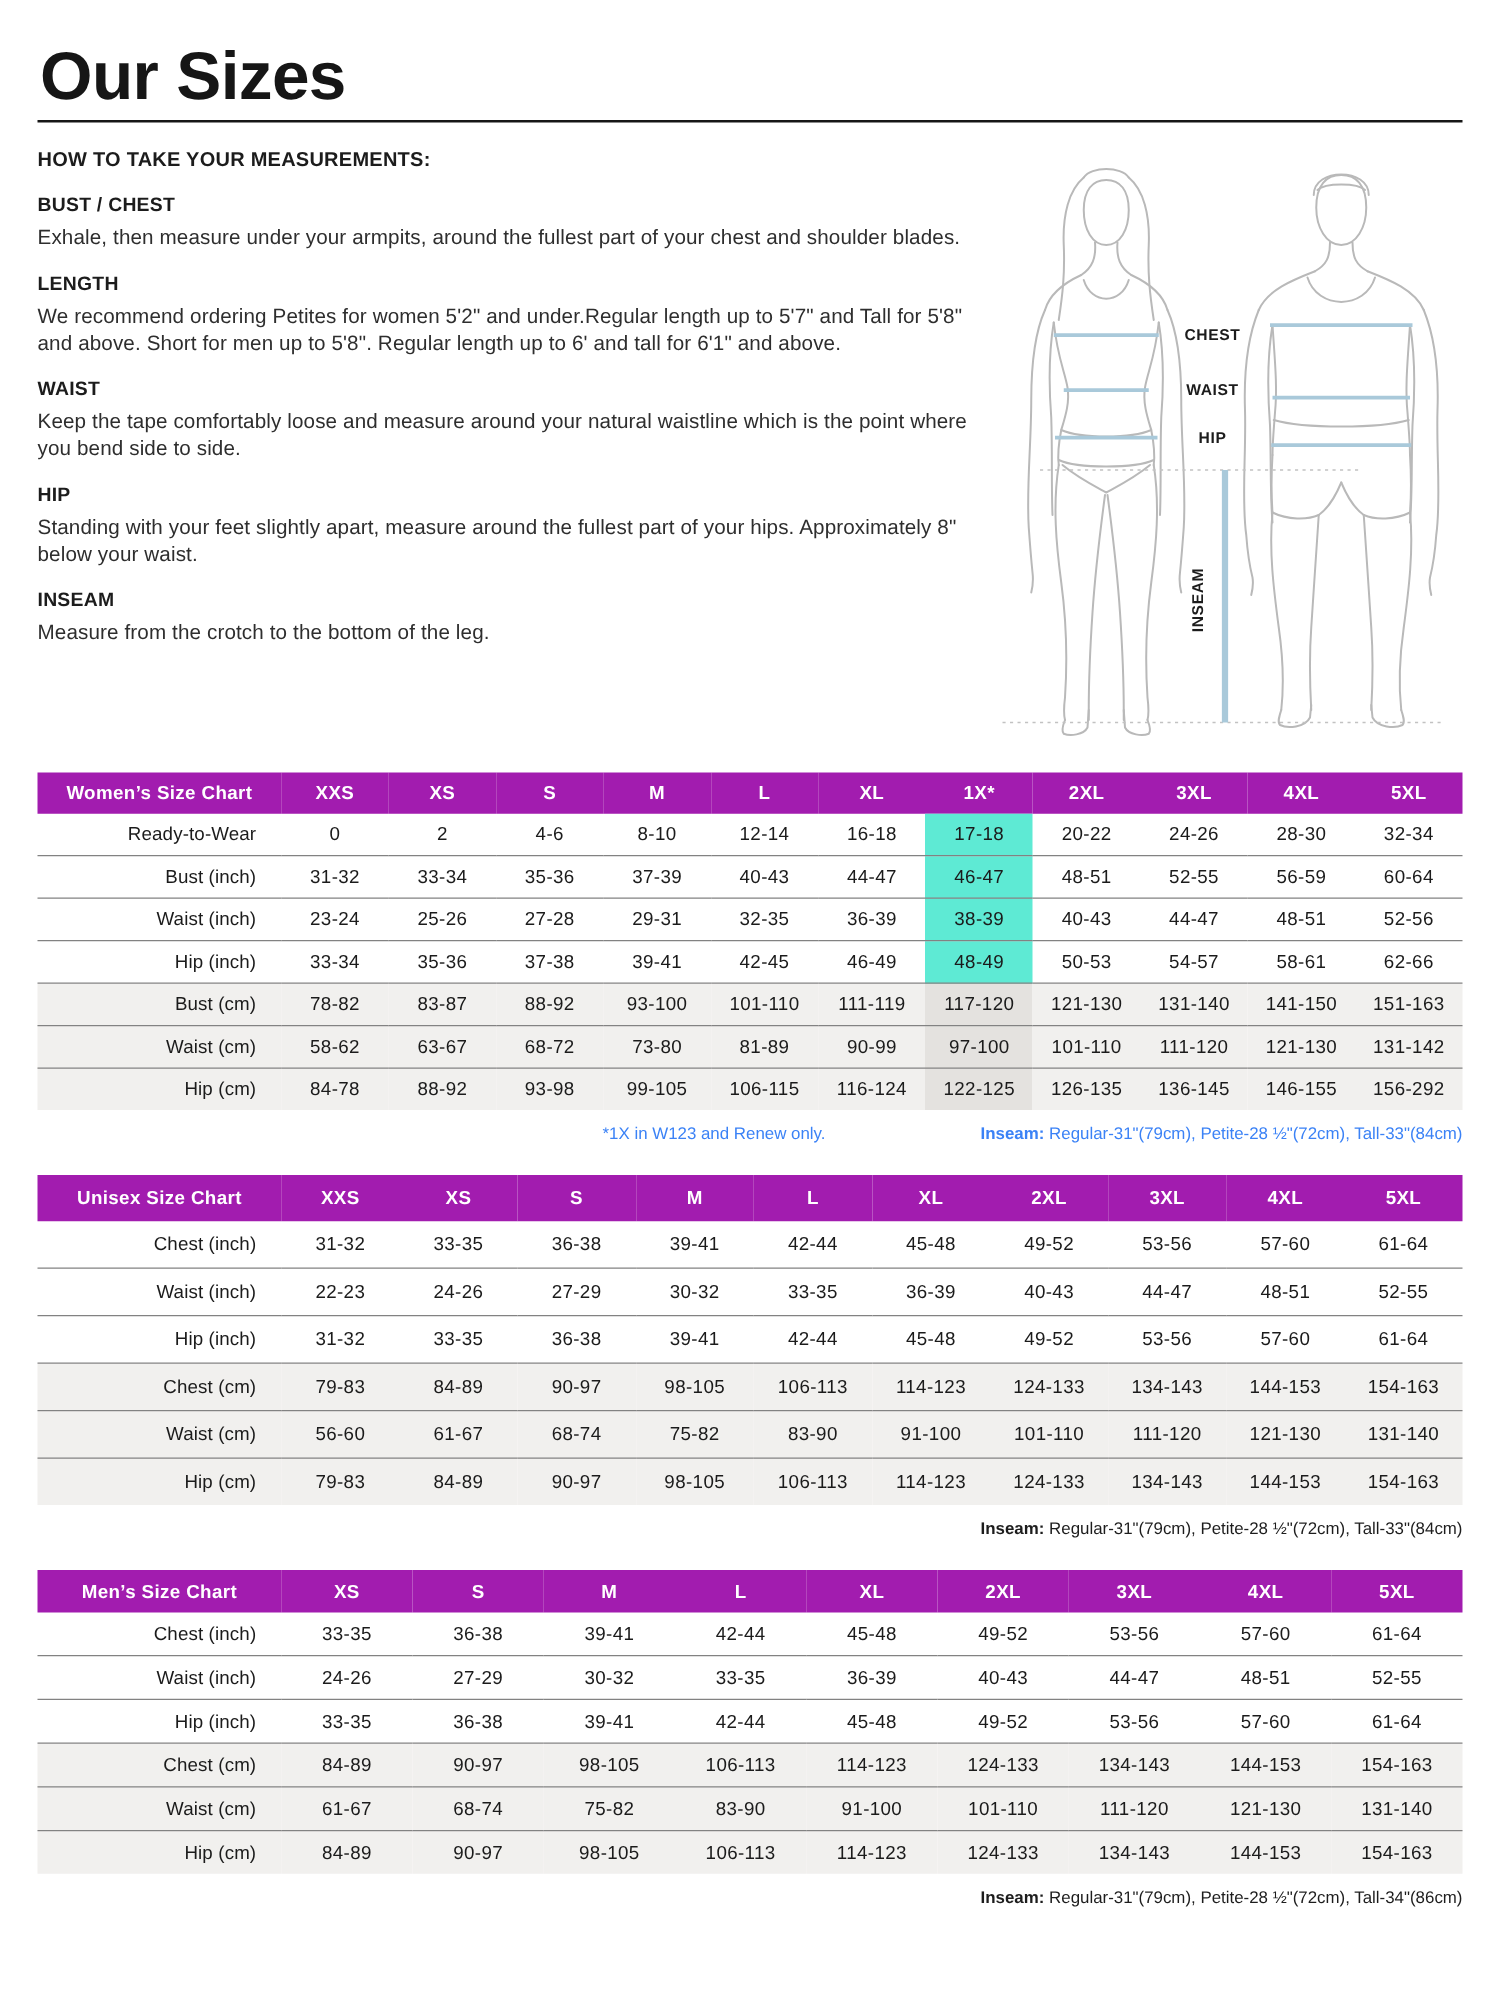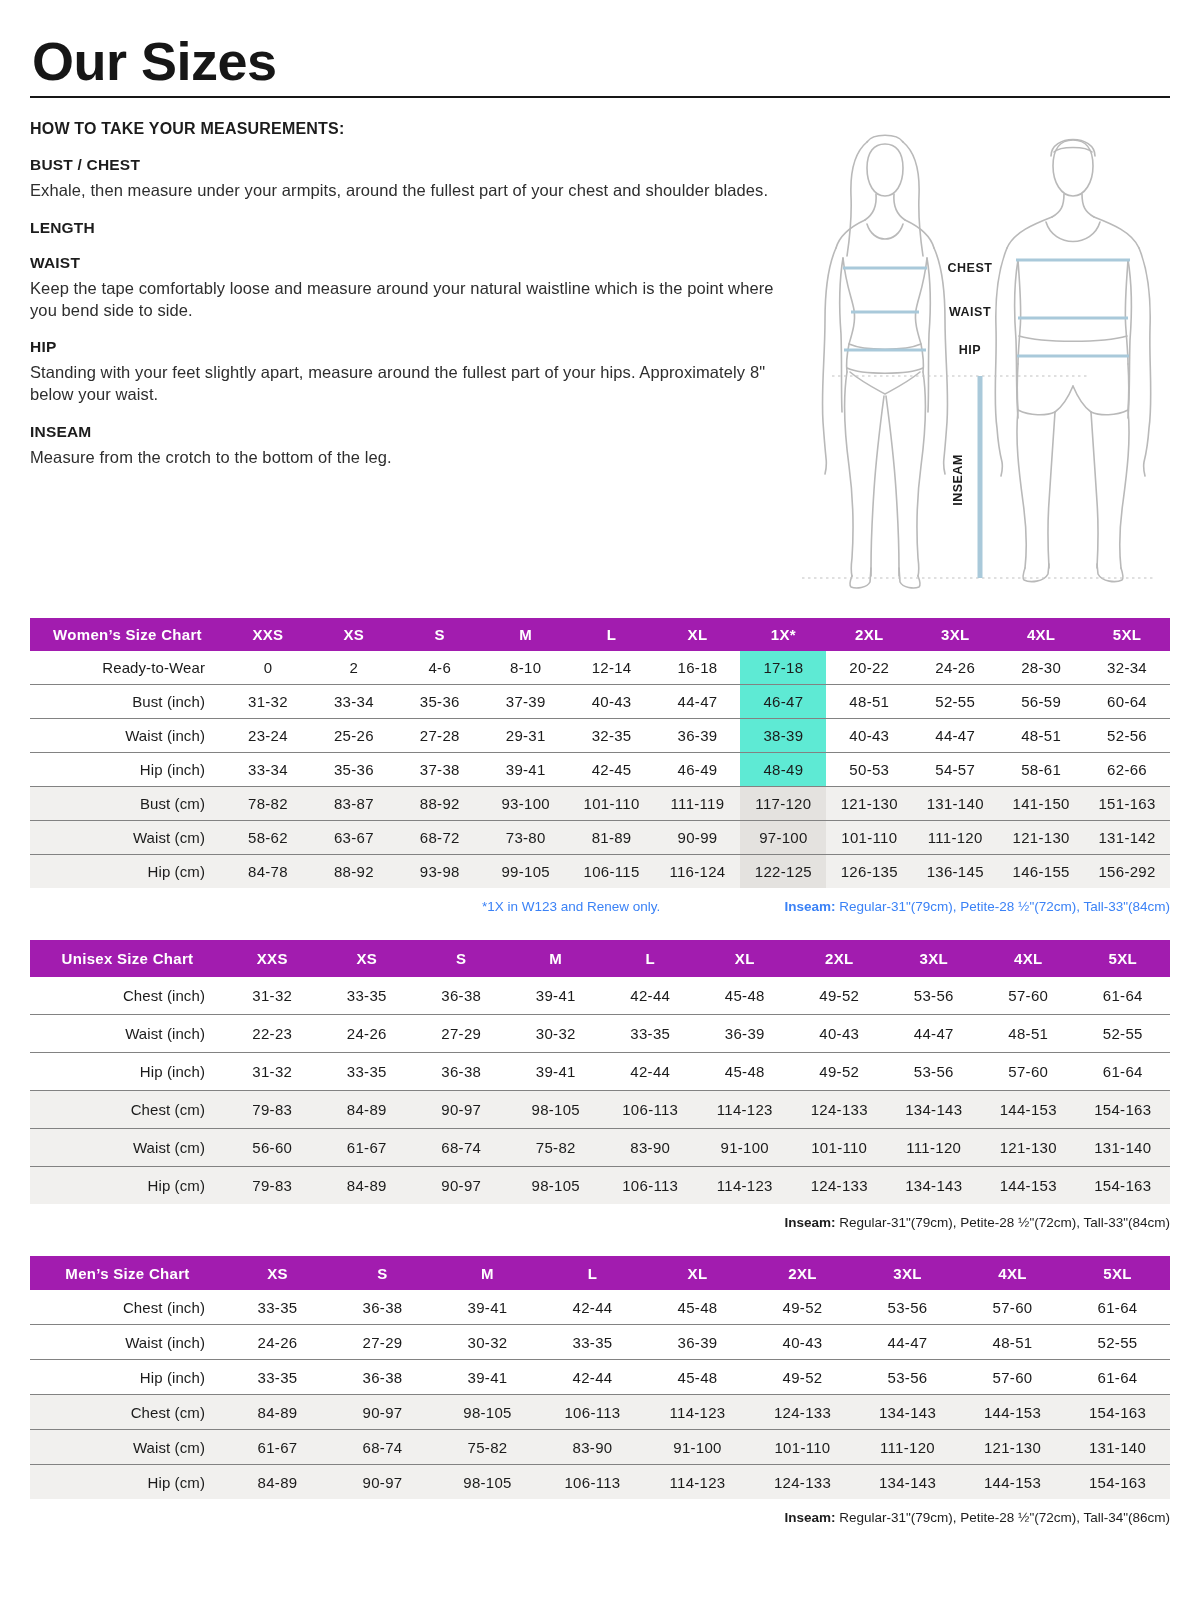--- a/index.html
+++ b/index.html
@@ -67,20 +67,21 @@
   <div class="intro-row">
     <div class="instructions">
       <div class="how-heading">HOW TO TAKE YOUR MEASUREMENTS:</div>
 
       <div class="m-section">
         <div class="m-title">BUST / CHEST</div>
         <div class="m-body">Exhale, then measure under your armpits, around the fullest part of your chest and shoulder blades.</div>
       </div>
       <div class="m-section">
         <div class="m-title">LENGTH</div>
+        <div class="m-body">We recommend ordering Petites for women 5'2" and under.Regular length up to 5'7" and Tall for 5'8" and above. Short for men up to 5'8". Regular length up to 6' and tall for 6'1" and above.</div>
       </div>
       <div class="m-section">
         <div class="m-title">WAIST</div>
         <div class="m-body">Keep the tape comfortably loose and measure around your natural waistline which is the point where you bend side to side.</div>
       </div>
       <div class="m-section">
         <div class="m-title">HIP</div>
         <div class="m-body">Standing with your feet slightly apart, measure around the fullest part of your hips. Approximately 8" below your waist.</div>
       </div>
       <div class="m-section">

